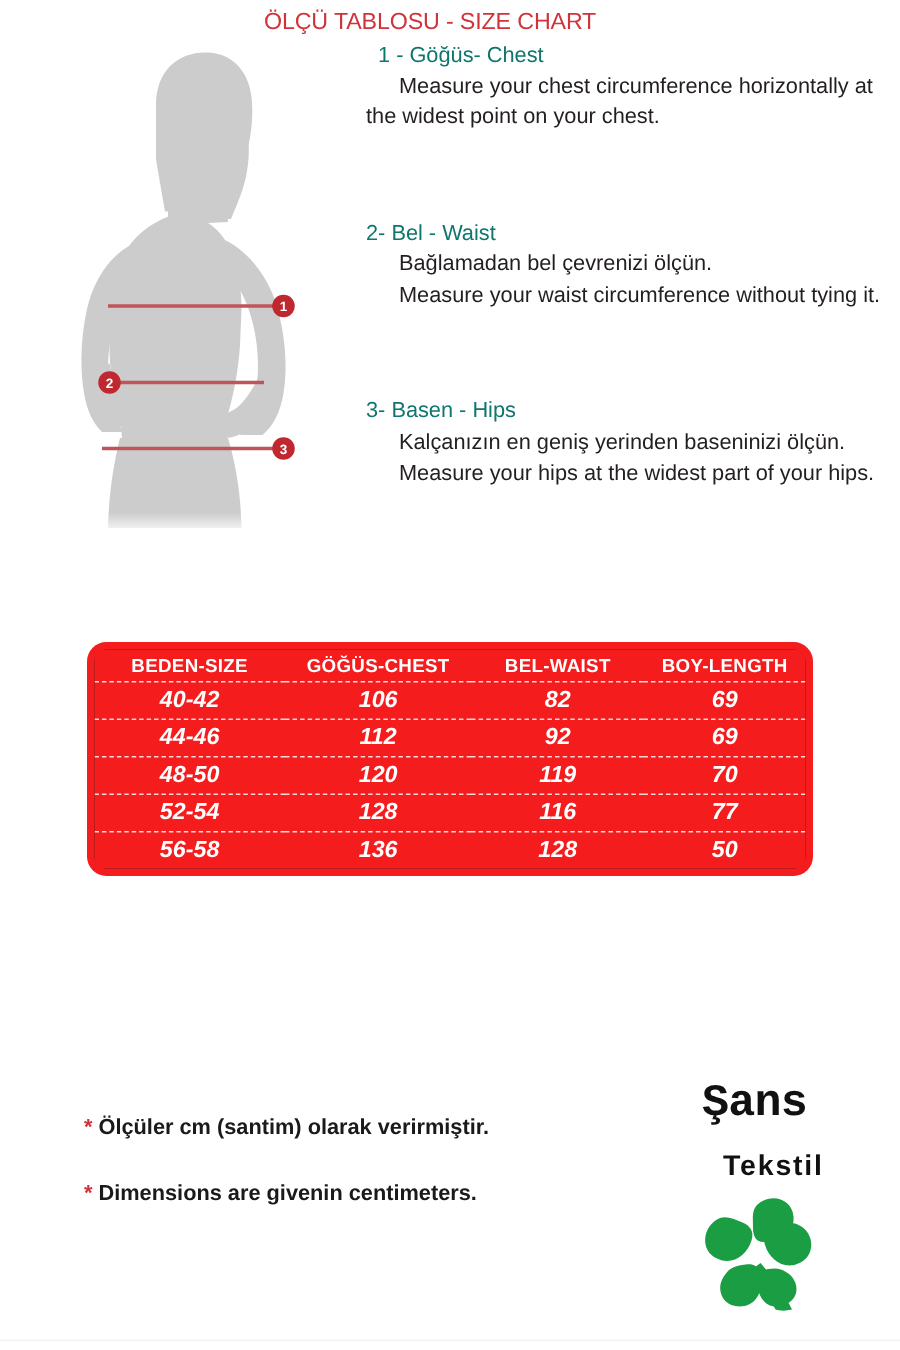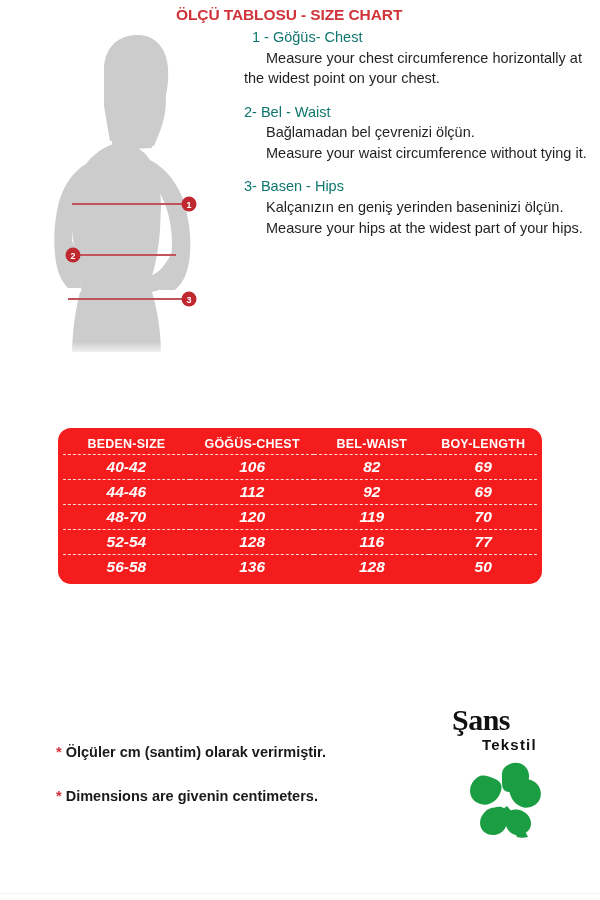--- a/index.html
+++ b/index.html
@@ -29,35 +29,35 @@
 
   
   #instructions {
     position: absolute;
     left: 172px;
     top: 6px;
     width: 424px;
   }
   .chart-title {
     color: #d1333b;
-    font-weight: bold;
+    font-weight: normal;
     font-size: 15.5px;
     letter-spacing: -0.1px;
     margin: 0 0 3px 0;
     padding-left: 4px;
   }
   .section { margin: 0 0 2px 0; }
   .section-heading {
     color: #0f766e;
     font-size: 14.5px;
     margin: 0;
     padding-left: 80px;
     line-height: 1.42;
   }
-  .section-heading.narrow { padding-left: 72px; }
+  .section-heading.narrow { padding-left: 72px; margin-top: 44px; }
   .section-body {
     font-size: 14.5px;
     line-height: 1.42;
     margin: 0;
     color: #231f20;
     padding-left: 72px;
     text-indent: 22px;
   }
   .spacer-sm { height: 11px; }
 
@@ -120,32 +120,32 @@
 
   
   #brand-logo {
     position: absolute;
     left: 452px;
     top: 705px;
     width: 110px;
     text-align: left;
   }
   .brand-name {
-    font-family: Liberation Serif, serif;
+    font-family: Liberation Mono, monospace;
     font-weight: bold;
     font-size: 30px;
     color: #111111;
     line-height: 1;
-    margin: 0;
+    margin: 16px;
     letter-spacing: -0.5px;
   }
   .brand-sub {
     font-family: "Liberation Sans", sans-serif;
     font-weight: bold;
-    font-size: 15px;
+    font-size: 19px;
     color: #111111;
     margin: 1px 0 0 30px;
     letter-spacing: 1.2px;
   }
   #clover-svg {
     display: block;
     margin: 6px 0 0 10px;
   }
 
   
@@ -319,21 +319,21 @@
         <td>82</td>
         <td>69</td>
       </tr>
       <tr>
         <td>44-46</td>
         <td>112</td>
         <td>92</td>
         <td>69</td>
       </tr>
       <tr>
-        <td>48-70</td>
+        <td>48-50</td>
         <td>120</td>
         <td>119</td>
         <td>70</td>
       </tr>
       <tr>
         <td>52-54</td>
         <td>128</td>
         <td>116</td>
         <td>77</td>
       </tr>

